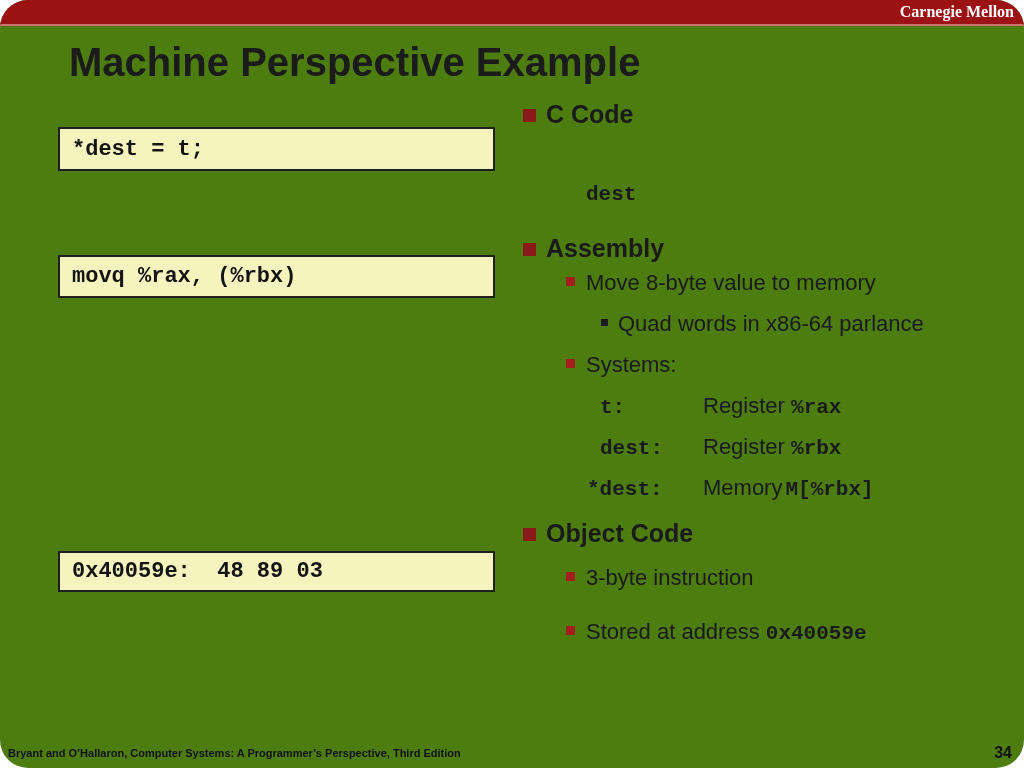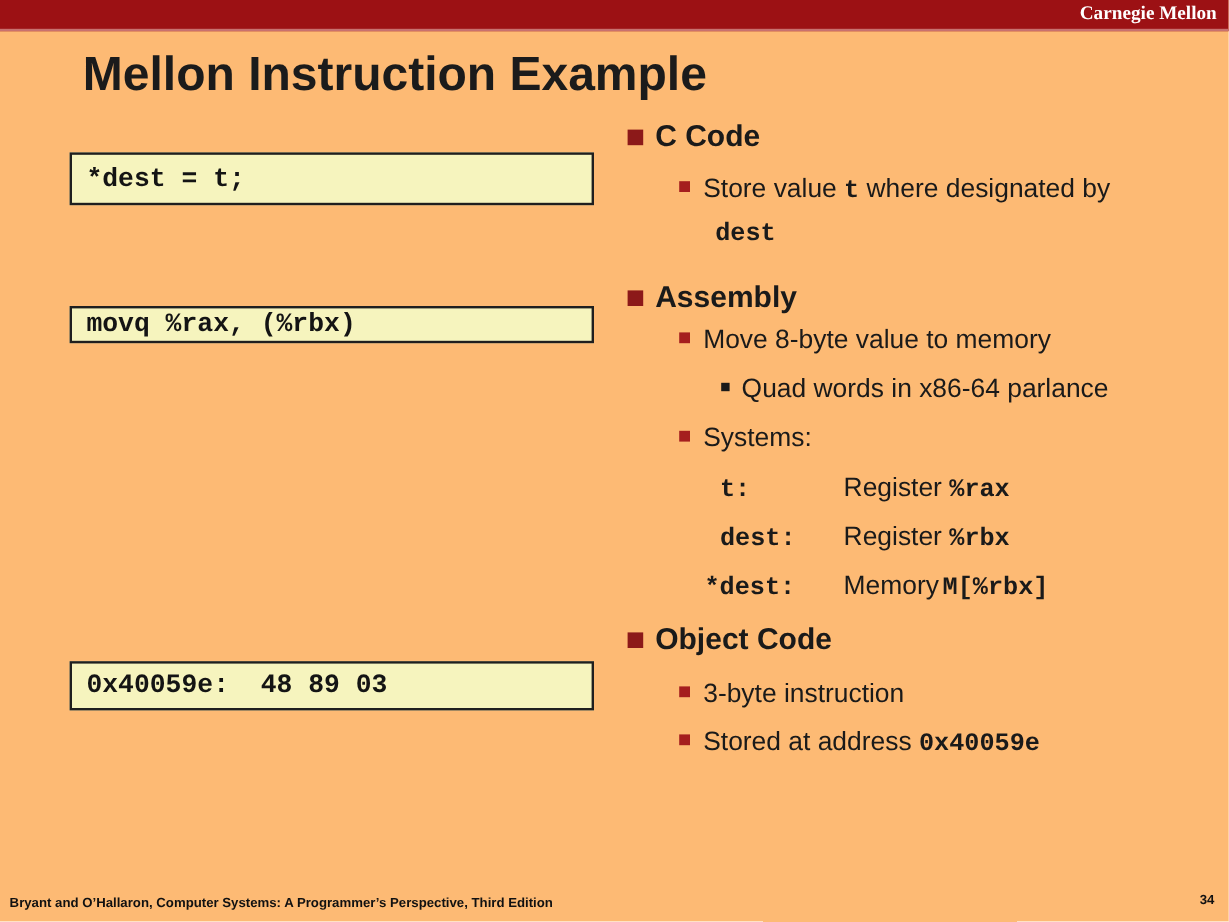--- a/index.html
+++ b/index.html
@@ -1,18 +1,18 @@
 <!DOCTYPE html>
 <html style="--banner-red: #9C1114; --banner-edge: #C8716F; --bullet-dark-red: #8C1919; --bullet-red: #A51E1E; --bullet-black: #1A1A1A; --code-box-bg: #F6F4BE; --code-box-border: #1F1F1F; --text: #1A1A1A;"><head>
 <meta charset="utf-8">
 <style>
   html,body{margin:0;padding:0;background:#ffffff;}
   .slide{
-    position:relative;width:1024px;height:768px;background:#fdba74;overflow:hidden;
-    font-family:"Liberation Sans",sans-serif;color:var(--text,#1a1a1a);
+    position:relative;width:1024px;height:768px;background:#4d7c0f;overflow:hidden;
+    font-family:"Liberation Sans",sans-serif;color:var(--text,#1a1a1a);border-radius:28px;
   }
   
   .banner{
     position:absolute;left:0;top:0;width:1024px;height:24px;
     background:var(--banner-red,#9C1114);
     border-bottom:2px solid var(--banner-edge,#C8716F);
   }
   .brand{
     position:absolute;right:10px;top:2px;
     font-family:"Liberation Serif",serif;font-weight:bold;font-size:16px;
@@ -28,67 +28,66 @@
     position:absolute;left:58px;width:437px;box-sizing:border-box;
     background:var(--code-box-bg,#F6F4BE);
     border:2px solid var(--code-box-border,#1F1F1F);
     display:flex;align-items:center;padding-left:12px;
   }
   .code-box .code-text{
     font-family:"Liberation Mono",monospace;font-weight:bold;font-size:22px;
     white-space:pre;color:#141414;text-align:right;
   }
   #box1{top:127px;height:44px}
-  #box2{top:255px;height:31px}
+  #box2{top:255px;height:43px}
   #box3{top:551px;height:41px}
   
   .content{position:absolute;left:515px;top:0;width:509px;height:768px;}
   .row{position:absolute;white-space:nowrap;font-size:22px;color:#1a1a1a;}
   .row.h2{left:8px;font-size:25px;font-weight:bold;}
   .row.li2{left:51px;}
-  .row.cont{left:81px;}
+  .row.cont{left:71px;}
   .row.li3{left:86px;}
   .row.op{left:85px;}
   .sq-h2{display:inline-block;width:13px;height:13px;background:var(--bullet-dark-red,#8C1919);margin-right:10px;vertical-align:1px;}
   .sq-li2{display:inline-block;width:9px;height:9px;background:var(--bullet-red,#A51E1E);margin-right:11px;vertical-align:4px;}
   .sq-li3{display:inline-block;width:7px;height:7px;background:var(--bullet-black,#1A1A1A);margin-right:10px;vertical-align:5px;}
   .mono{font-family:"Liberation Mono",monospace;font-weight:bold;font-size:21px;}
   .oplabel{display:inline-block;width:103px;font-family:"Liberation Mono",monospace;font-weight:bold;font-size:21px;}
   .oplabel.hang{margin-left:-13px;width:116px;}
   .opval .tight{margin-left:3px;}
   
   .footer-citation{position:absolute;left:8px;top:747px;font-size:11px;font-weight:bold;color:#111;white-space:nowrap;}
-  .footer-page{position:absolute;right:12px;top:744px;font-size:11px;font-weight:bold;color:#111;text-align:center;}
+  .footer-page{position:absolute;right:12px;top:744px;font-size:16px;font-weight:bold;color:#111;text-align:center;}
 </style>
 </head>
 <body>
 
 <div class="slide">
 
   <header class="banner">
     <span class="brand">Carnegie Mellon</span>
   </header>
 
-  <h1 class="title">Mellon Instruction Example</h1>
+  <h1 class="title">Machine Perspective Example</h1>
 
   <div class="code-box" id="box1">
     <span class="code-text">*dest = t;</span>
   </div>
   <div class="code-box" id="box2">
     <span class="code-text">movq %rax, (%rbx)</span>
   </div>
   <div class="code-box" id="box3">
     <span class="code-text">0x40059e:  48 89 03</span>
   </div>
 
   <div class="content">
 
     <div class="row h2" style="top:100px"><span class="sq-h2"></span><span>C Code</span></div>
 
-    <div class="row li2" style="top:144px"><span class="sq-li2"></span><span class="txt"><span>Store value </span><span class="mono">t</span><span> where designated by</span></span></div>
 
     <div class="row cont" style="top:180px"><span class="mono">dest</span></div>
 
     <div class="row h2" style="top:234px"><span class="sq-h2"></span><span>Assembly</span></div>
 
     <div class="row li2" style="top:270px"><span class="sq-li2"></span><span>Move 8-byte value to memory</span></div>
 
     <div class="row li3" style="top:311px"><span class="sq-li3"></span><span>Quad words in x86-64 parlance</span></div>
 
     <div class="row li2" style="top:352px"><span class="sq-li2"></span><span>Systems:</span></div>
@@ -96,20 +95,20 @@
     <div class="row op" style="top:393px"><span class="oplabel">t:</span><span class="opval"><span>Register </span><span class="mono">%rax</span></span></div>
 
     <div class="row op" style="top:434px"><span class="oplabel">dest:</span><span class="opval"><span>Register </span><span class="mono">%rbx</span></span></div>
 
     <div class="row op" style="top:475px"><span class="oplabel hang">*dest:</span><span class="opval"><span>Memory</span><span class="mono tight">M[%rbx]</span></span></div>
 
     <div class="row h2" style="top:519px"><span class="sq-h2"></span><span>Object Code</span></div>
 
     <div class="row li2" style="top:565px"><span class="sq-li2"></span><span>3-byte instruction</span></div>
 
-    <div class="row li2" style="top:605px"><span class="sq-li2"></span><span class="txt"><span>Stored at address </span><span class="mono">0x40059e</span></span></div>
+    <div class="row li2" style="top:619px"><span class="sq-li2"></span><span class="txt"><span>Stored at address </span><span class="mono">0x40059e</span></span></div>
 
   </div>
 
   <div class="footer-citation">Bryant and O’Hallaron, Computer Systems: A Programmer’s Perspective, Third Edition</div>
   <div class="footer-page">34</div>
 
 </div>
 
 </body></html>

